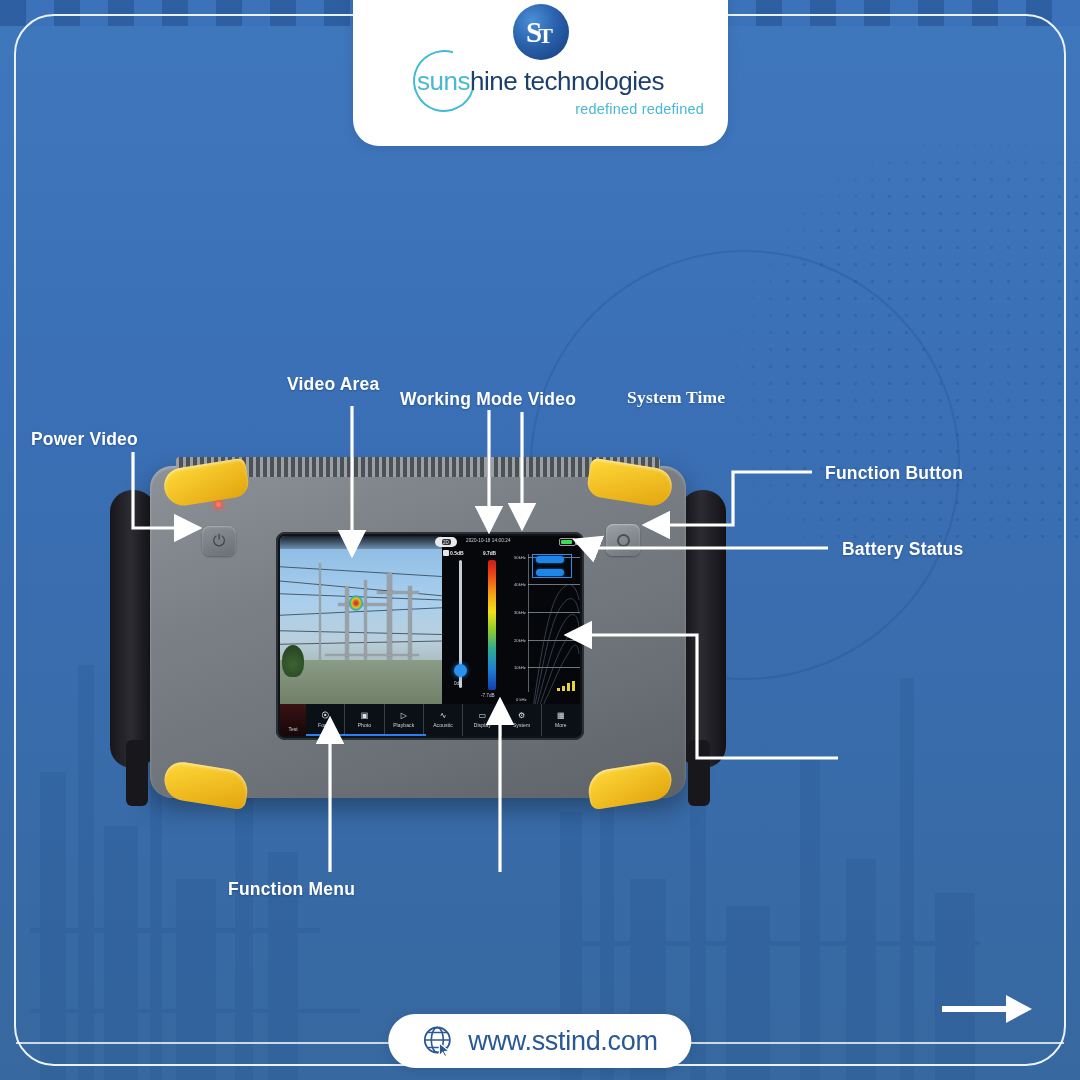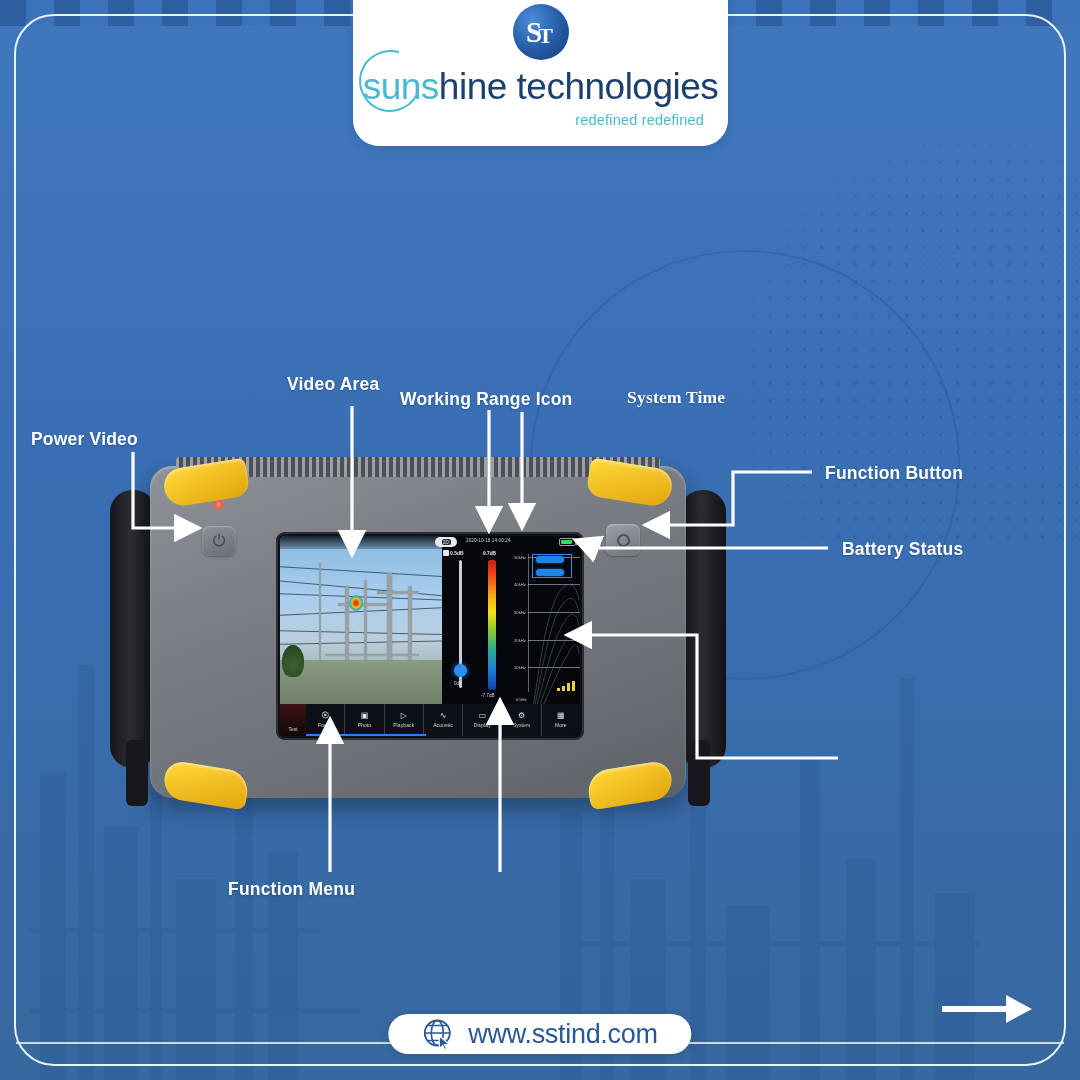--- a/index.html
+++ b/index.html
@@ -74,21 +74,21 @@
   }
   .logo-badge .s{font-size:29px;}
   .logo-badge .t{font-size:22px; position:relative; top:4px; left:-3px;}
   .logo-wordwrap{position:relative; margin-top:4px;}
   .logo-ring{
     position:absolute; left:-4px; top:-16px; width:62px; height:62px;
     border:2px solid #3fbcd4; border-radius:50%;
     border-right-color:transparent; transform:rotate(-28deg);
   }
   .logo-word{
-    font-size:37px; font-weight:400; color:#1c3f6e; letter-spacing:-.5px;
+    font-size:26px; font-weight:400; color:#1c3f6e; letter-spacing:-.5px;
     white-space:nowrap; position:relative; z-index:2;
   }
   .logo-word .cyan{color:#49b9d2;}
   .logo-tag{
     font-size:14.5px; color:#49b9d2; letter-spacing:.2px;
     align-self:flex-end; margin-right:24px; margin-top:4px;
   }
 
   
   .headline{
@@ -343,21 +343,21 @@
     position:absolute; bottom:0; width:3px; background:#e8d33a; display:block;
   }
 
   
   .foot-line{
     position:absolute; left:16px; right:16px; top:1042px; height:2px;
     background:rgba(255,255,255,.75);
   }
   .url-pill{
     position:absolute; left:50%; top:1014px; transform:translateX(-50%);
-    height:40px; padding:0 34px; border-radius:27px; background:#fff;
+    height:54px; padding:0 34px; border-radius:27px; background:#fff;
     display:flex; align-items:center; gap:14px; z-index:6;
     box-shadow:0 2px 10px rgba(0,0,0,.12);
   }
   .globe{position:relative; width:32px; height:32px;}
   .globe svg{display:block;}
   .url-txt{font-size:27px; color:#2a5896; letter-spacing:-.3px;}
   .next-arrow{position:absolute; right:44px; top:992px; z-index:6;}
 </style>
 </head>
 <body>
@@ -428,21 +428,21 @@
       <path d="M838,758 L697,758 L697,635 L570,635" marker-end="url(#ar)"></path>
 
       <path d="M330,872 L330,722" marker-end="url(#ar)"></path>
 
       <path d="M500,872 L500,703" marker-end="url(#ar)"></path>
     </g>
   </svg>
 
   <div class="lbl" style="left:31px;  top:428px;">Power Video</div>
   <div class="lbl" style="left:287px; top:373px;">Video Area</div>
-  <div class="lbl" style="left:400px; top:388px;">Working Range Icon</div>
+  <div class="lbl" style="left:400px; top:388px;">Working Mode Video</div>
   <div class="lbl" style="left:627px; top:386px;font-family:Liberation Serif, serif;">System Time</div>
   <div class="lbl" style="left:825px; top:462px;">Function Button</div>
   <div class="lbl" style="left:842px; top:538px;">Battery Status</div>
   <div class="lbl" style="left:228px; top:878px;">Function Menu</div>
 
   <div class="device">
     <div class="dev-handle left"></div>
     <div class="dev-handle right"></div>
 
     <div class="dev-body">

